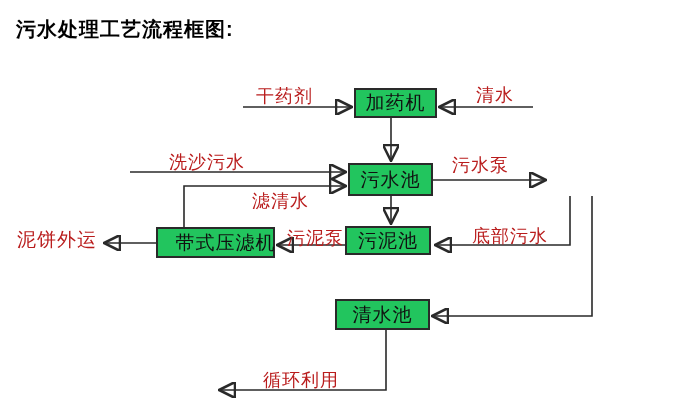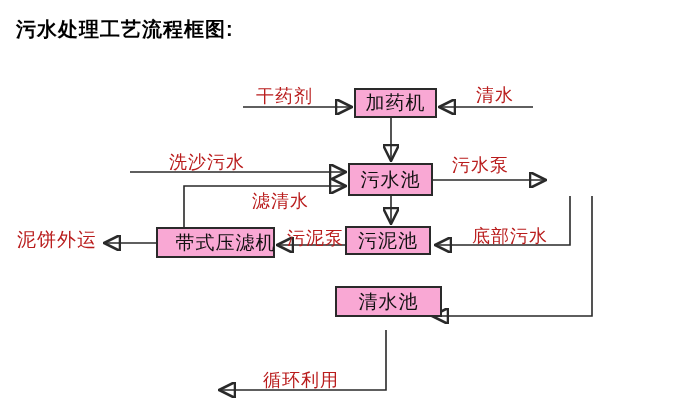--- a/index.html
+++ b/index.html
@@ -34,35 +34,35 @@
   }
   .edges path {
     stroke: #2a2a2a;
     stroke-width: 1.6;
     fill: none;
   }
   .node {
     position: absolute;
     box-sizing: border-box;
     border: 2px solid #2a2a2a;
-    background: #f9a8d4;
+    background: #22c55e;
     display: flex;
     align-items: center;
     justify-content: center;
     font-size: 19px;
     color: #111111;
     white-space: nowrap;
     letter-spacing: 1px;
   }
   .node.dosing   { left: 354px; top:  88px; width:  83px; height: 30px; }
   .node.sewage   { left: 348px; top: 163px; width:  85px; height: 33px; justify-content: center; }
   .node.tower    { left: 548px; top: 165px; width: 130px; height: 31px; }
   .node.sludge   { left: 345px; top: 226px; width:  86px; height: 29px; }
   .node.press    { left: 156px; top: 227px; width: 119px; height: 31px; padding-left: 20px; }
-  .node.clearp   { left: 335px; top: 286px; width:  107px; height: 31px; }
+  .node.clearp   { left: 335px; top: 299px; width:  95px; height: 31px; }
   .lbl {
     position: absolute;
     font-size: 18px;
     color: #b91c1c;
     white-space: nowrap;
     letter-spacing: 1px;
     font-family: Liberation Mono, monospace;
   }
   .lbl.dry      { left: 256px; top:  84px; }
   .lbl.cw       { left: 476px; top:  83px; }

